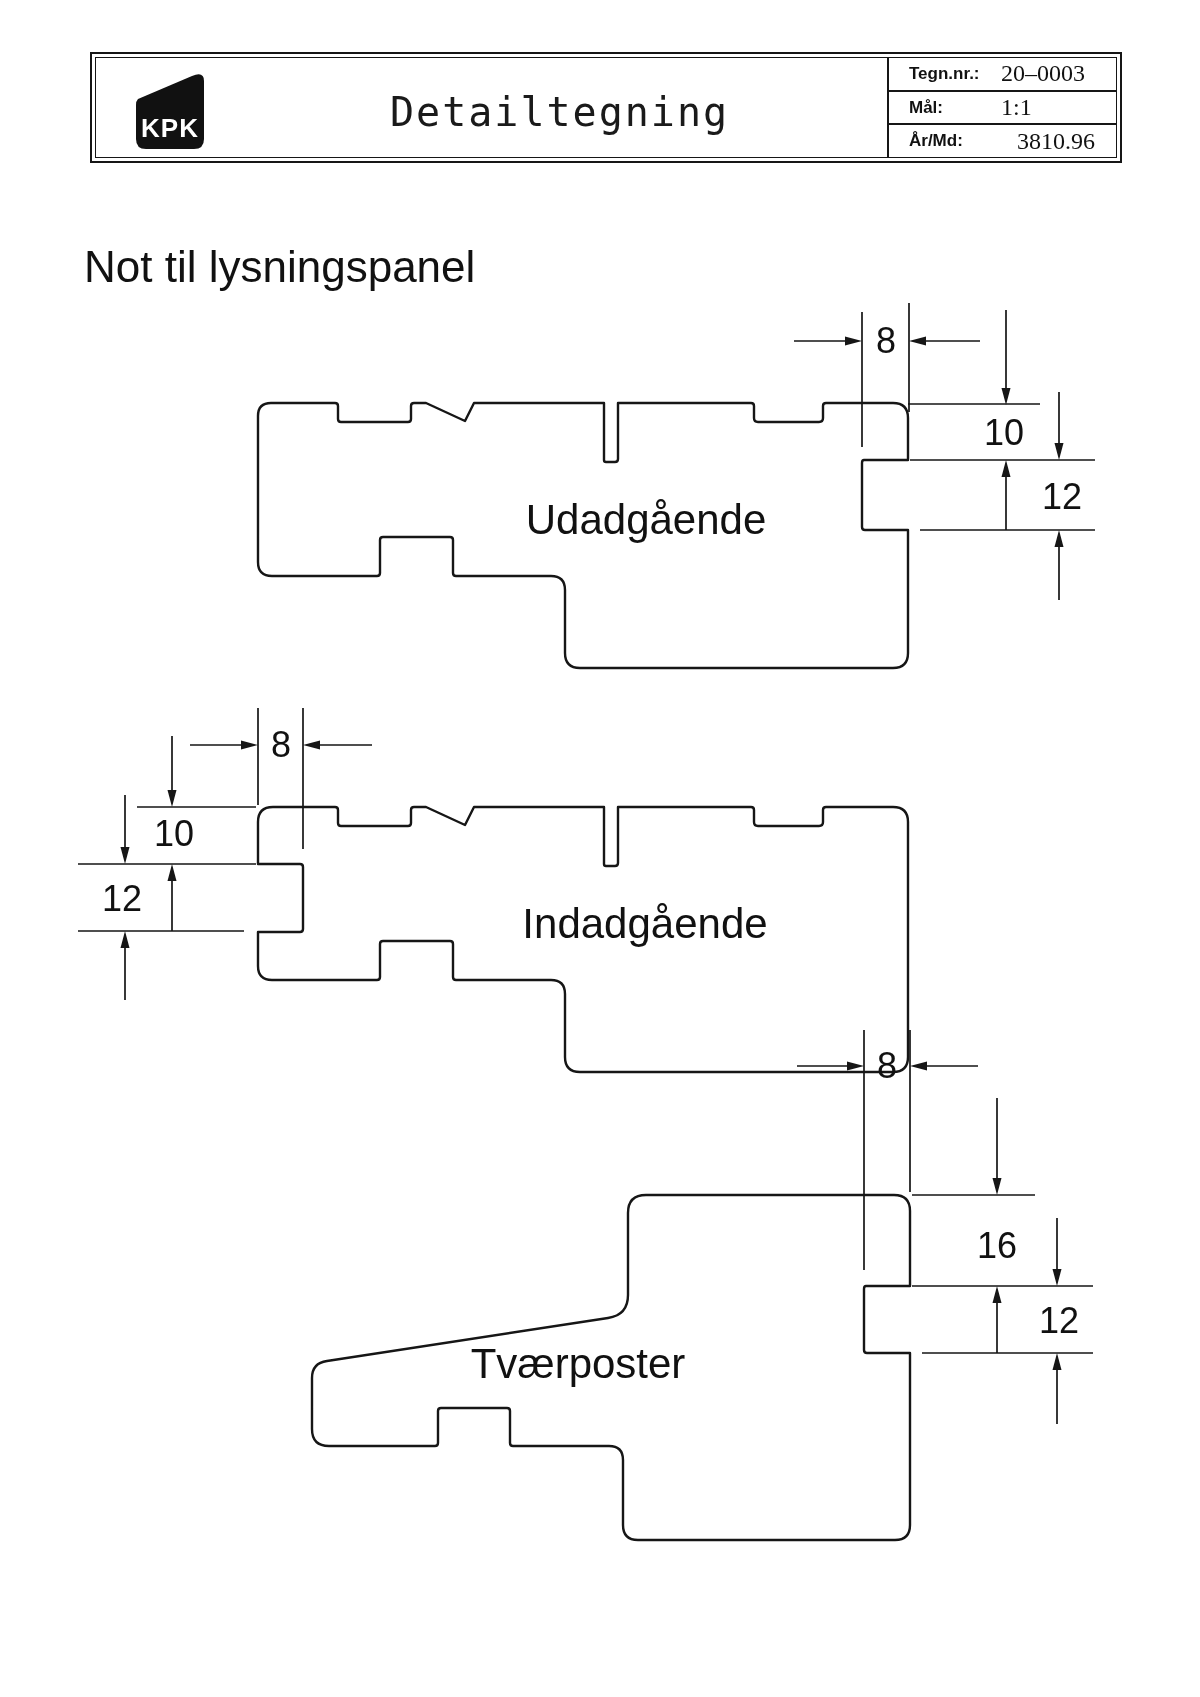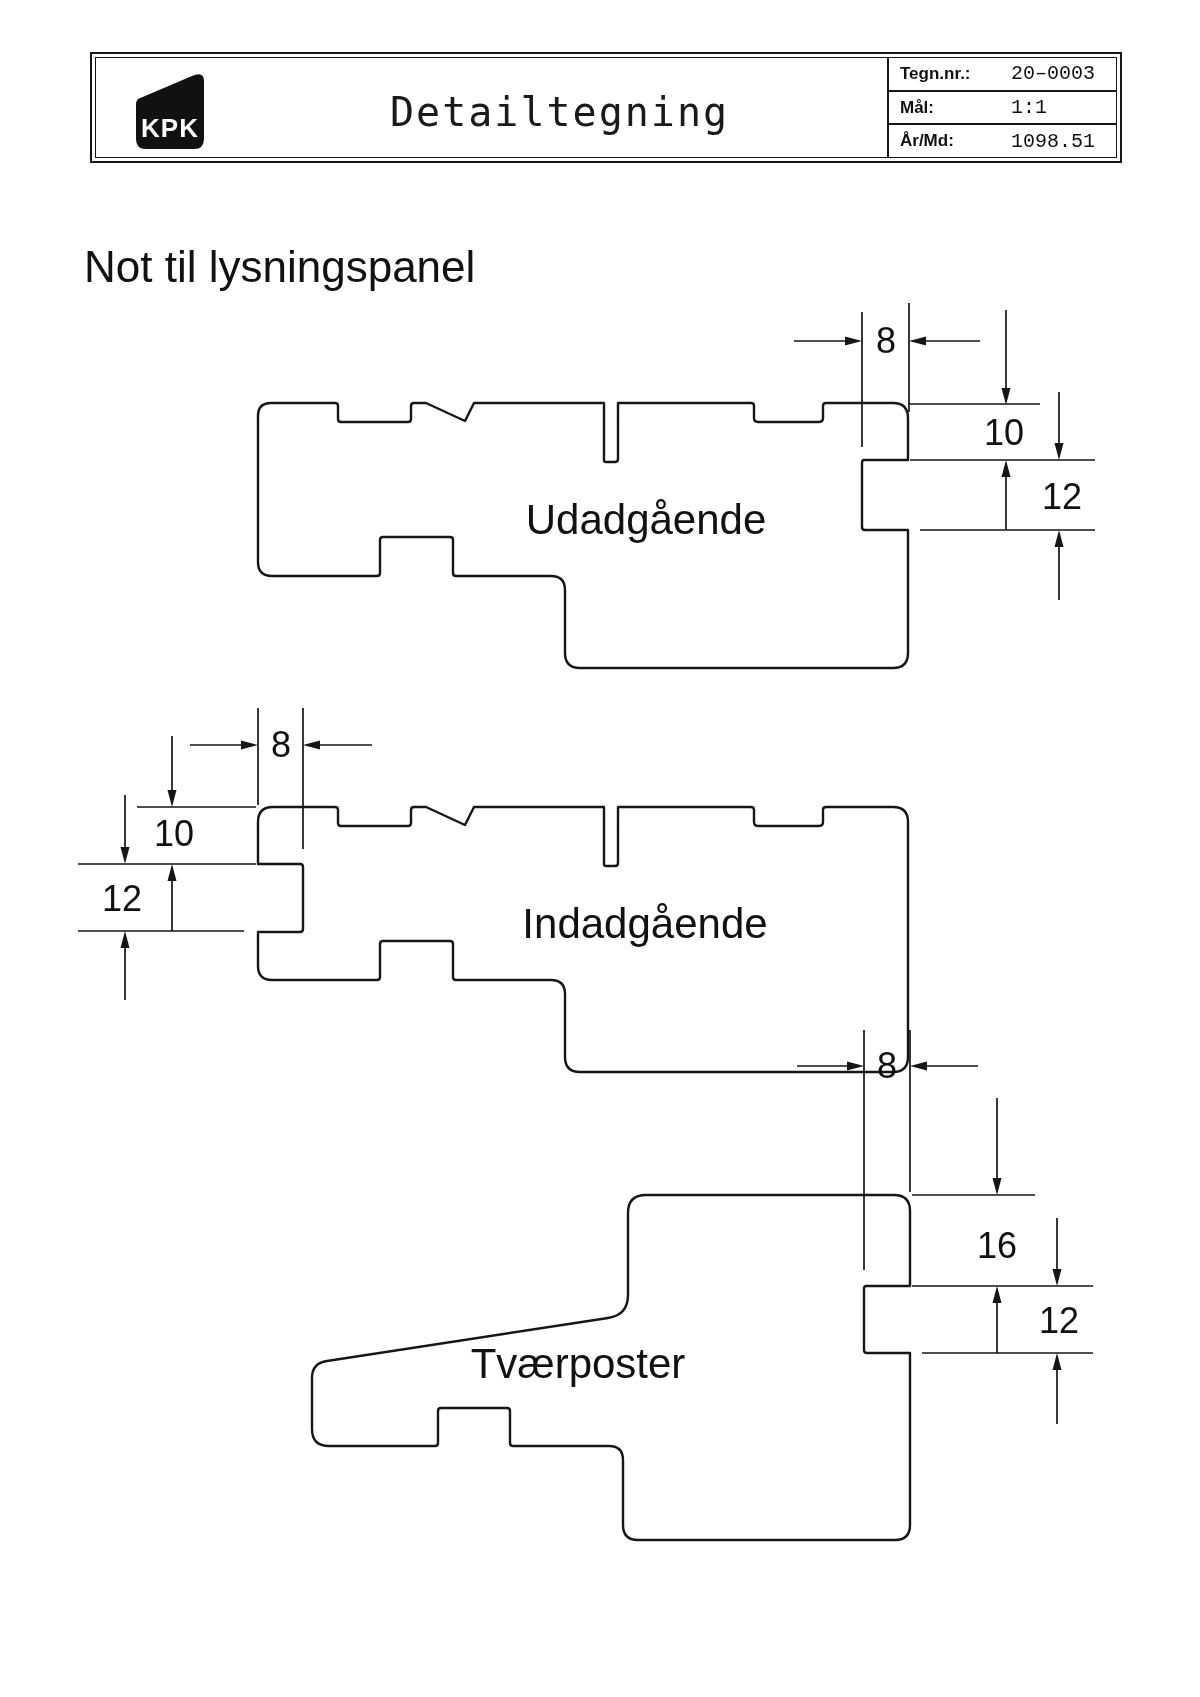--- a/index.html
+++ b/index.html
@@ -8,23 +8,23 @@
   
   .header-outer{position:absolute;left:90px;top:52px;width:1022px;height:101px;
                 border:2px solid #161616;padding:3px;box-sizing:content-box;}
   .header-inner{position:relative;width:100%;height:100%;border:1.5px solid #161616;box-sizing:border-box;}
   .logo-svg{position:absolute;left:38px;top:13px;}
   .drawing-title{position:absolute;left:294px;top:31px;font-family:"DejaVu Sans Mono",monospace;
                  font-size:40px;letter-spacing:2px;color:#1a1a1a;white-space:nowrap;}
   .title-block{position:absolute;top:0;right:0;bottom:0;left:791px;border-left:2px solid #161616;
                display:flex;flex-direction:column;}
   .tb-row{flex:1;display:flex;align-items:center;border-bottom:2px solid #161616;}
-  .tb-row:last-child{border-bottom:none;}
-  .tb-label{font-weight:bold;font-size:17px;padding-left:11px;width:92px;white-space:nowrap;}
-  .tb-value{font-family:Liberation Mono, monospace;font-size:20px;white-space:nowrap;margin-left:19px;}
+  .tb-row:last-child{border-bottom:none;gap:16px;}
+  .tb-label{font-weight:bold;font-size:17px;padding-left:20px;width:92px;white-space:nowrap;}
+  .tb-value{font-family:Liberation Serif, serif;font-size:24px;white-space:nowrap;}
   
   .sheet-heading{position:absolute;left:84px;top:216px;font-size:44px;color:#111;white-space:nowrap;margin-top:26px;}
   
   .drawing-svg{position:absolute;left:0;top:0;}
   .outline{fill:none;stroke:#161616;stroke-width:2.4;stroke-linejoin:round;}
   .dimline{fill:none;stroke:#161616;stroke-width:1.7;}
   .arrowhead{fill:#161616;stroke:none;}
   .dimtext{font-family:"Liberation Sans",sans-serif;font-size:36px;fill:#111;}
   .proftext{font-family:"Liberation Sans",sans-serif;font-size:42px;fill:#111;}
   .logotext{font-family:"Liberation Sans",sans-serif;font-weight:bold;font-size:26px;fill:#fff;letter-spacing:1px;}
@@ -48,21 +48,21 @@
         <div class="tb-row">
           <span class="tb-label">Tegn.nr.:</span>
           <span class="tb-value">20–0003</span>
         </div>
         <div class="tb-row">
           <span class="tb-label">Mål:</span>
           <span class="tb-value">1:1</span>
         </div>
         <div class="tb-row">
           <span class="tb-label">År/Md:</span>
-          <span class="tb-value">1098.51</span>
+          <span class="tb-value">3810.96</span>
         </div>
       </div>
 
     </div>
   </div>
 
   <div class="sheet-heading">Not til lysningspanel</div>
 
   <svg class="drawing-svg" width="1200" height="1697" viewBox="0 0 1200 1697">
 

